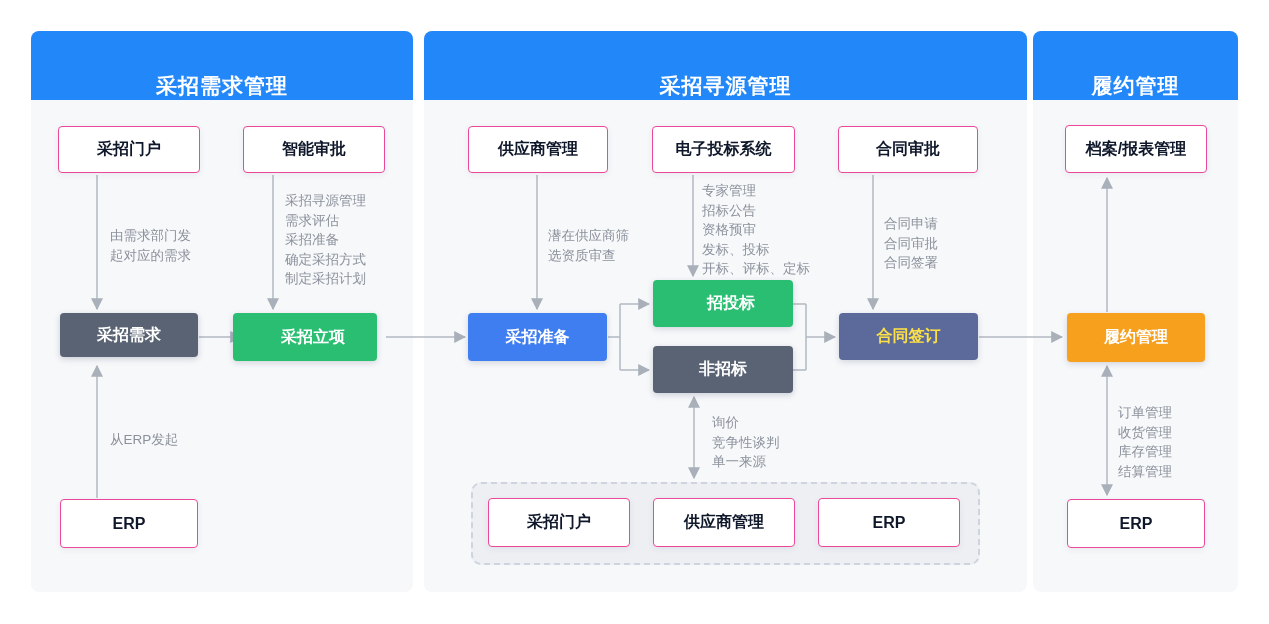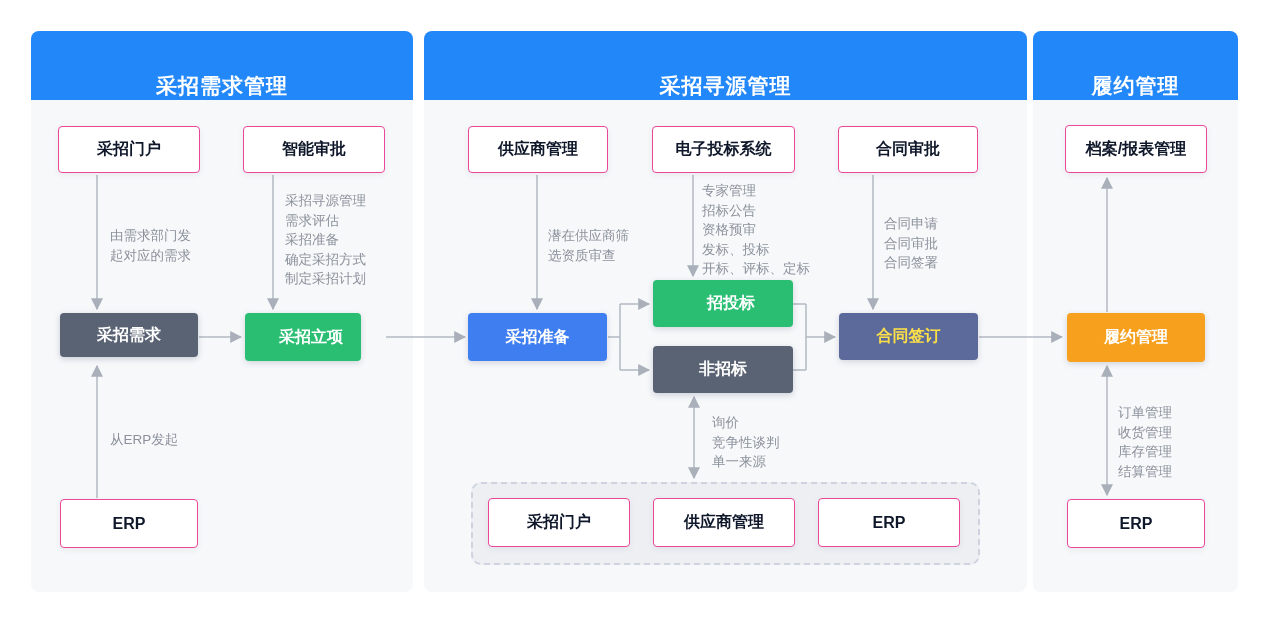--- a/index.html
+++ b/index.html
@@ -67,21 +67,21 @@
     <path d="M873,175 V309" marker-end="url(#ah)"></path>
     <path d="M694,397 V478" marker-start="url(#ah)" marker-end="url(#ah)"></path>
     <path d="M979,337 H1062" marker-end="url(#ah)"></path>
     <path d="M1107,312 V178" marker-end="url(#ah)"></path>
     <path d="M1107,366 V495" marker-start="url(#ah)" marker-end="url(#ah)"></path>
   </svg>
 
   <div class="node white" style="left:58px;top:126px;width:142px;height:47px">采招门户</div>
   <div class="node white" style="left:243px;top:126px;width:142px;height:47px">智能审批</div>
   <div class="node dark" style="left:60px;top:313px;width:138px;height:44px">采招需求</div>
-  <div class="node green" style="left:245px;top:313px;width:116px;height:48px">采招立项</div>
+  <div class="node green" style="left:233px;top:313px;width:144px;height:48px">采招立项</div>
   <div class="node white" style="left:60px;top:499px;width:138px;height:49px">ERP</div>
 
   <div class="node white" style="left:468px;top:126px;width:140px;height:47px">供应商管理</div>
   <div class="node white" style="left:652px;top:126px;width:143px;height:47px">电子投标系统</div>
   <div class="node white" style="left:838px;top:126px;width:140px;height:47px">合同审批</div>
   <div class="node blue" style="left:468px;top:313px;width:139px;height:48px">采招准备</div>
   <div class="node green" style="left:653px;top:280px;width:140px;height:47px">招投标</div>
   <div class="node dark" style="left:653px;top:346px;width:140px;height:47px">非招标</div>
   <div class="node slate" style="left:839px;top:313px;width:139px;height:47px">合同签订</div>
   <div class="node white" style="left:488px;top:498px;width:142px;height:49px">采招门户</div>

